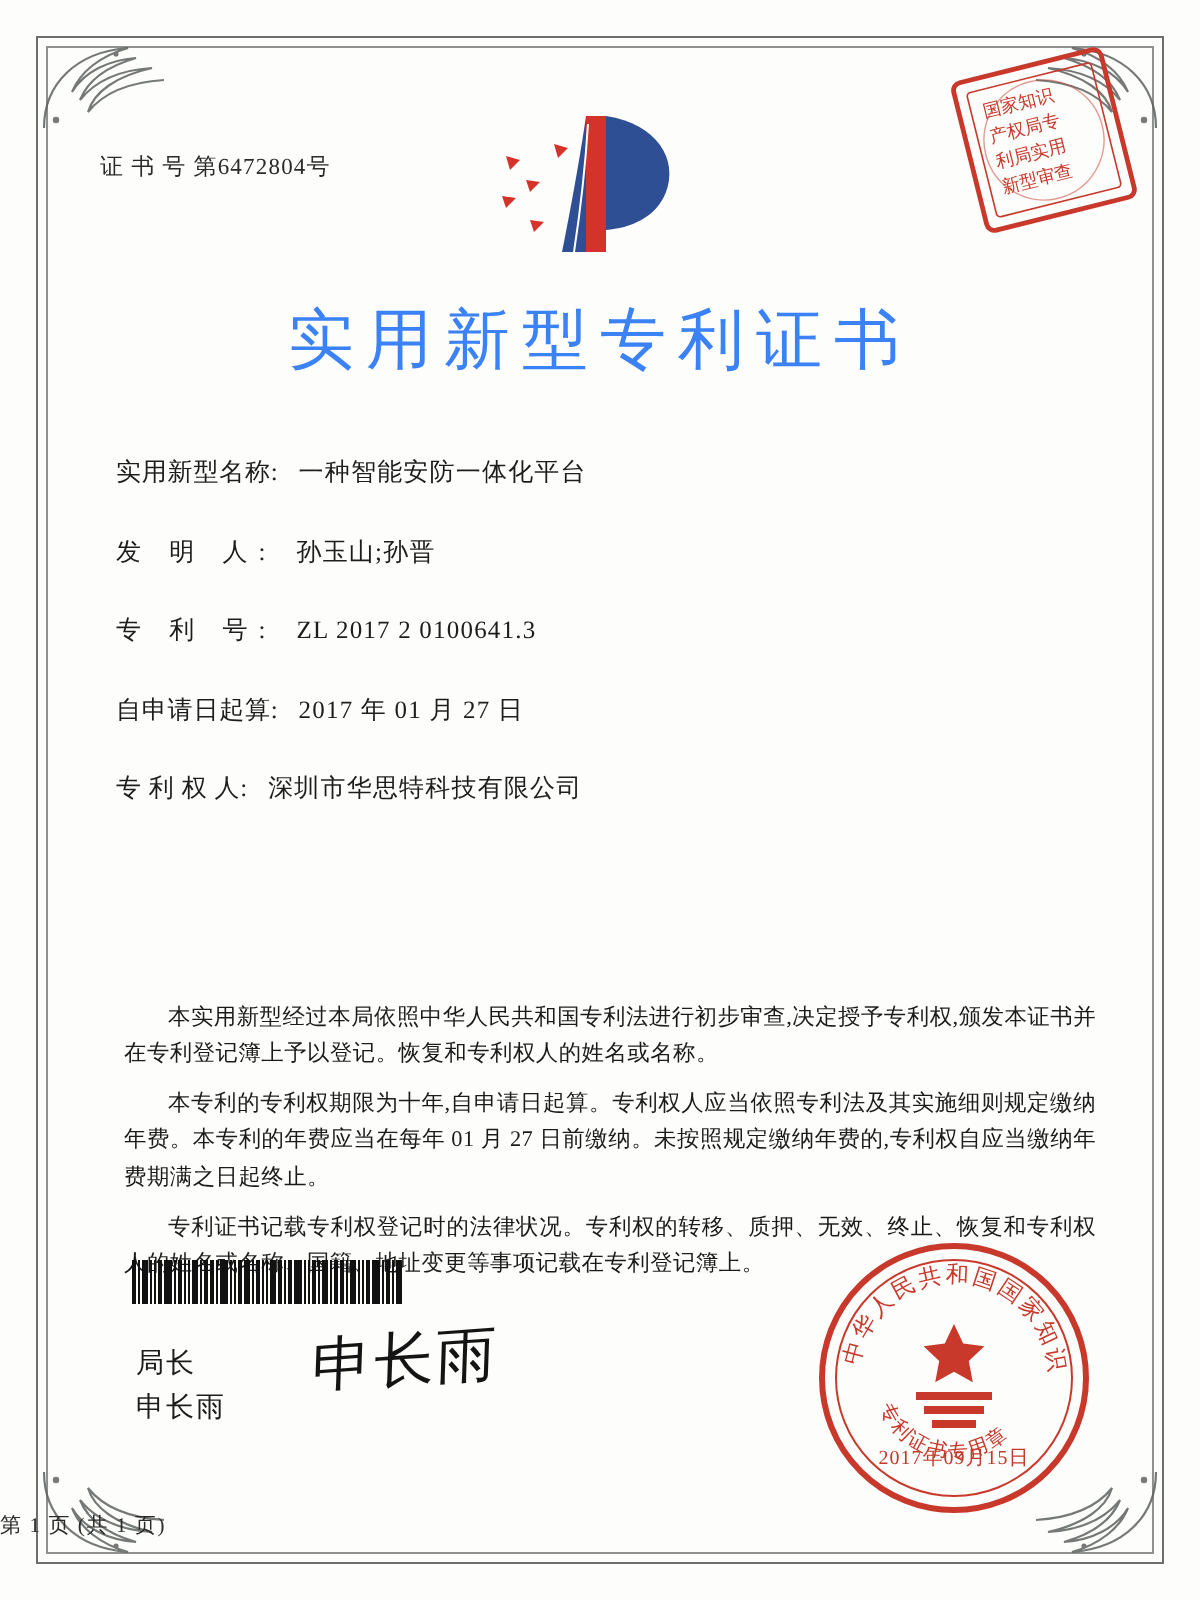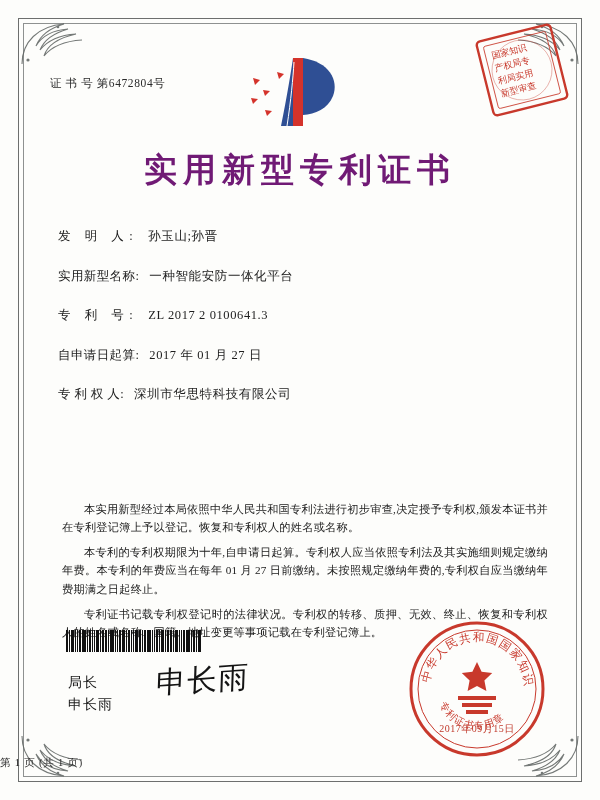--- a/index.html
+++ b/index.html
@@ -64,23 +64,23 @@
   }
   .top-seal svg { width: 100%; height: 100%; display: block; }
 
   
   .title {
     position: absolute;
     left: 0; right: 0; top: 148px;
     text-align: center;
     font-family: "DejaVu Serif", serif;
     font-size: 33px;
-    font-weight: bold;
+    font-weight: normal;
     letter-spacing: 6px;
-    color: #701a75;
+    color: #3b82f6;
   }
 
   
   .fields {
     position: absolute;
     left: 58px; right: 50px; top: 228px;
   }
   .frow {
     display: flex;
     align-items: baseline;
@@ -235,27 +235,27 @@
         <text x="16" y="50">利局实用</text>
         <text x="16" y="63">新型审查</text>
       </g>
       <circle cx="42" cy="42" r="30" fill="none" stroke="#c8392c" stroke-width="0.7" opacity=".5"></circle>
     </svg>
   </div>
 
   <div class="title">实用新型专利证书</div>
 
   <div class="fields">
+    <div class="frow">
+      <span class="lbl">实用新型名称:</span>
+      <span class="val">一种智能安防一体化平台</span>
+    </div>
     <div class="frow spaced">
       <span class="lbl">发 明 人:</span>
       <span class="val">孙玉山;孙晋</span>
-    </div>
-    <div class="frow">
-      <span class="lbl">实用新型名称:</span>
-      <span class="val">一种智能安防一体化平台</span>
     </div>
     <div class="frow spaced">
       <span class="lbl">专 利 号:</span>
       <span class="val">ZL 2017 2 0100641.3</span>
     </div>
     <div class="frow">
       <span class="lbl">自申请日起算:</span>
       <span class="val">2017 年 01 月 27 日</span>
     </div>
     <div class="frow">

